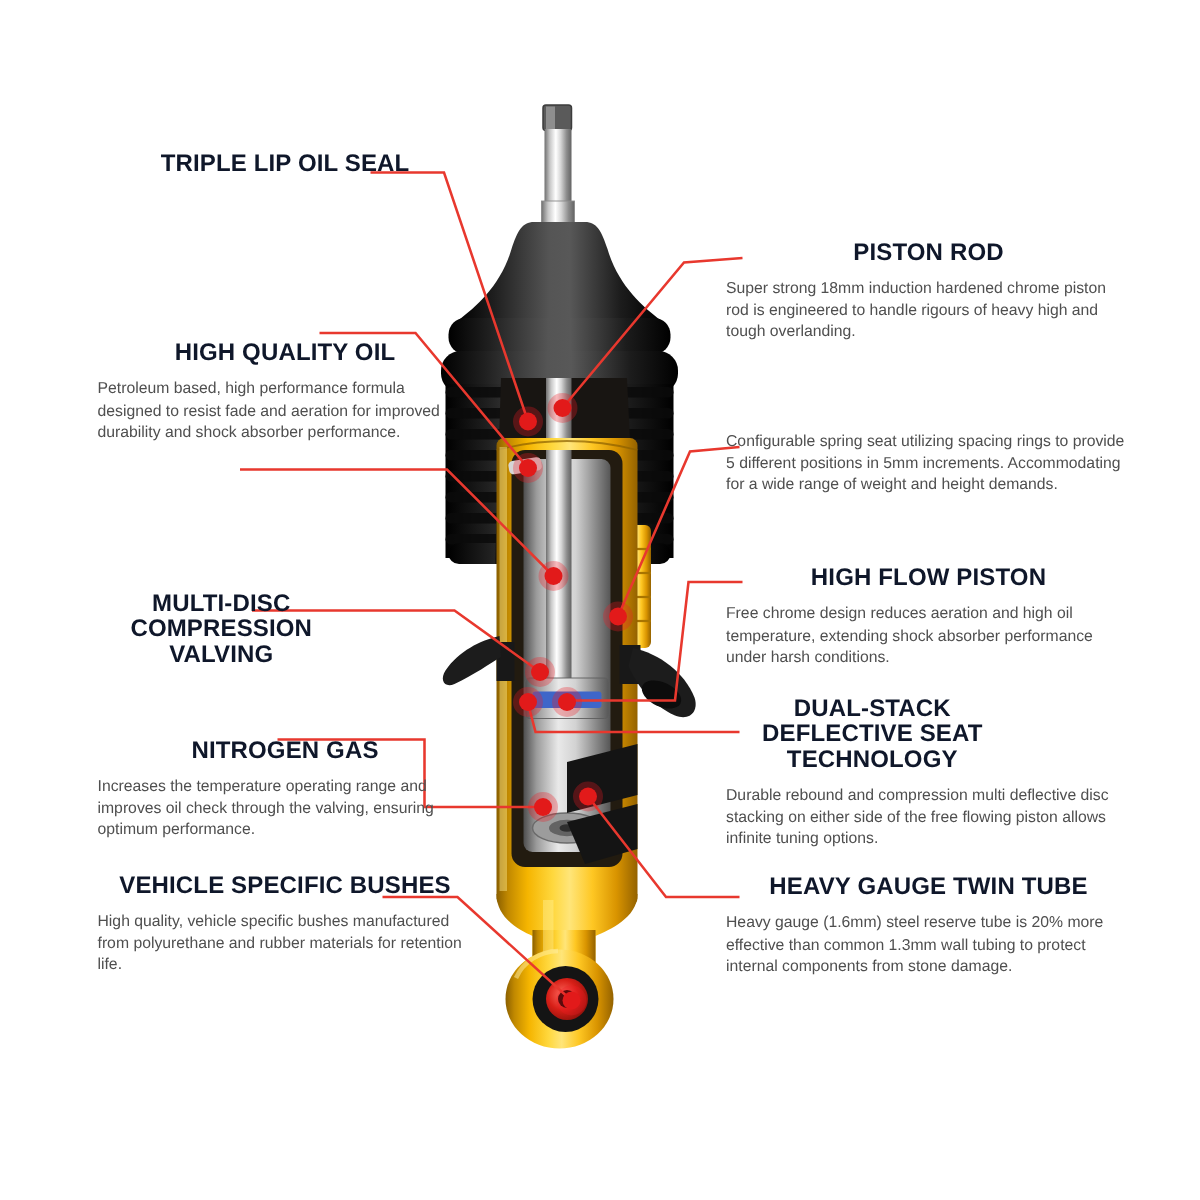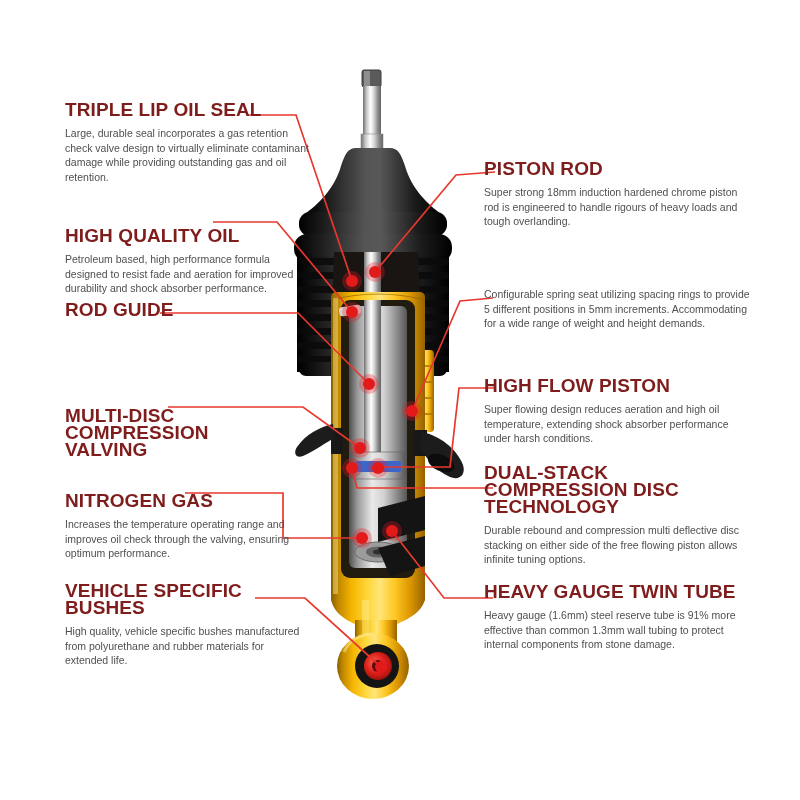--- a/index.html
+++ b/index.html
@@ -3,34 +3,34 @@
 <meta charset="utf-8">
 <style>
   html,body{margin:0;padding:0;background:#fff;}
   #stage{
     position:relative;width:800px;height:800px;background:#ffffff;overflow:hidden;
     font-family:"Liberation Sans", sans-serif;
   }
   #shock-svg{position:absolute;left:0;top:0;}
   .callout{position:absolute;}
   .callout h3{
-    margin:0 0 8px 0;font-size:19px;line-height:17px;font-weight:bold;
-    color:#7f1d1d;letter-spacing:.1px;
+    margin:0 0 8px 0;font-size:16px;line-height:17px;font-weight:bold;
+    color:#0f172a;letter-spacing:.1px;text-align:center;
   }
   .callout p{
     margin:0;font-size:10.5px;line-height:14.5px;color:#4f4f4f;
   }
   .col-left .callout{left:65px;width:250px;}
   .col-left .callout p{width:244px;}
   .col-right .callout{left:484px;width:270px;}
   .col-right .callout p{width:266px;}
   #co-l1{top:101px;}
   #co-l2{top:206px;margin-top:21px;}
   #co-l3{top:301px;}
-  #co-l4{top:394px;margin-top:13px;}
+  #co-l4{top:394px;}
   #co-l4 h3{max-width:165px;}
   #co-l5{top:492px;}
   #co-l6{top:582px;}
   #co-r1{top:160px;}
   #co-r2{top:287px;}
   #co-r3{top:377px;}
   #co-r4{top:464px;}
   #co-r4 h3{max-width:195px;}
   #co-r5{top:583px;}
 </style>
@@ -231,57 +231,55 @@
       <g>
           <circle cx="381" cy="667" r="10" fill="#ed1c24" opacity=".3"></circle>
           <circle cx="381" cy="667" r="6" fill="#e21a1a"></circle>
         </g>
     </g>
   </svg>
 
   <div class="col-left">
     <div class="callout" id="co-l1">
       <h3>TRIPLE LIP OIL SEAL</h3>
-      <p>Large, durable seal incorporates a gas retention check valve design to virtually eliminate contaminant damage while providing outstanding gas and oil retention.</p>
     </div>
     <div class="callout" id="co-l2">
       <h3>HIGH QUALITY OIL</h3>
       <p>Petroleum based, high performance formula designed to resist fade and aeration for improved durability and shock absorber performance.</p>
     </div>
     <div class="callout" id="co-l3">
-      <h3>ROD GUIDE</h3>
     </div>
     <div class="callout" id="co-l4">
       <h3>MULTI-DISC COMPRESSION VALVING</h3>
     </div>
     <div class="callout" id="co-l5">
       <h3>NITROGEN GAS</h3>
       <p>Increases the temperature operating range and improves oil check through the valving, ensuring optimum performance.</p>
     </div>
     <div class="callout" id="co-l6">
       <h3>VEHICLE SPECIFIC BUSHES</h3>
-      <p>High quality, vehicle specific bushes manufactured from polyurethane and rubber materials for extended life.</p>
+      <p>High quality, vehicle specific bushes manufactured from polyurethane and rubber materials for retention life.</p>
     </div>
   </div>
 
   <div class="col-right">
     <div class="callout" id="co-r1">
       <h3>PISTON ROD</h3>
-      <p>Super strong 18mm induction hardened chrome piston rod is engineered to handle rigours of heavy loads and tough overlanding.</p>
+      <p>Super strong 18mm induction hardened chrome piston rod is engineered to handle rigours of heavy high and tough overlanding.</p>
     </div>
     <div class="callout" id="co-r2">
       <p>Configurable spring seat utilizing spacing rings to provide 5 different positions in 5mm increments. Accommodating for a wide range of weight and height demands.</p>
     </div>
     <div class="callout" id="co-r3">
       <h3>HIGH FLOW PISTON</h3>
-      <p>Super flowing design reduces aeration and high oil temperature, extending shock absorber performance under harsh conditions.</p>
+      <p>Free chrome design reduces aeration and high oil temperature, extending shock absorber performance under harsh conditions.</p>
     </div>
     <div class="callout" id="co-r4">
-      <h3>DUAL-STACK COMPRESSION DISC TECHNOLOGY</h3>
+      <h3>DUAL-STACK DEFLECTIVE SEAT TECHNOLOGY</h3>
       <p>Durable rebound and compression multi deflective disc stacking on either side of the free flowing piston allows infinite tuning options.</p>
     </div>
     <div class="callout" id="co-r5">
       <h3>HEAVY GAUGE TWIN TUBE</h3>
-      <p>Heavy gauge (1.6mm) steel reserve tube is 91% more effective than common 1.3mm wall tubing to protect internal components from stone damage.</p>
+      <p>Heavy gauge (1.6mm) steel reserve tube is 20% more effective than common 1.3mm wall tubing to protect internal components from stone damage.</p>
     </div>
   </div>
 
 </div>
 
 </body></html>

